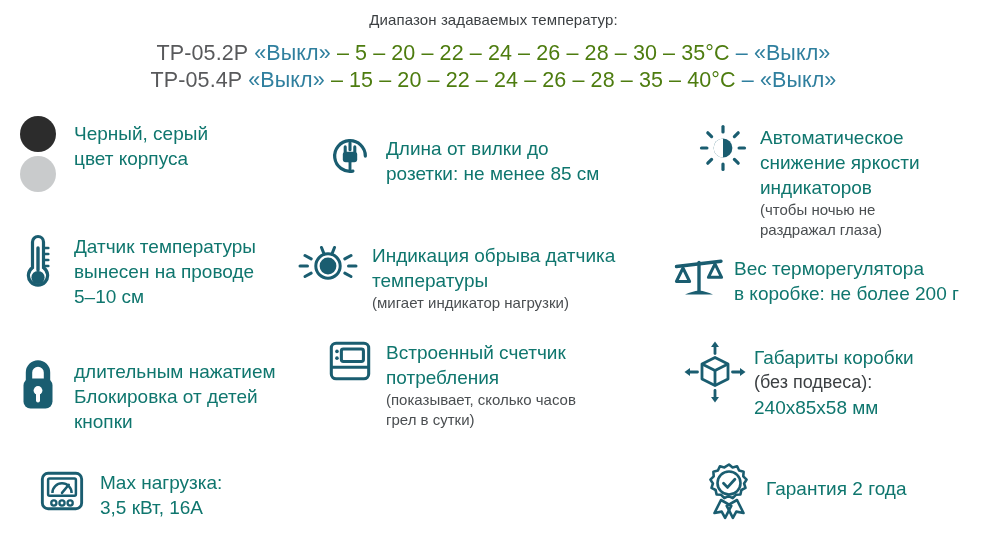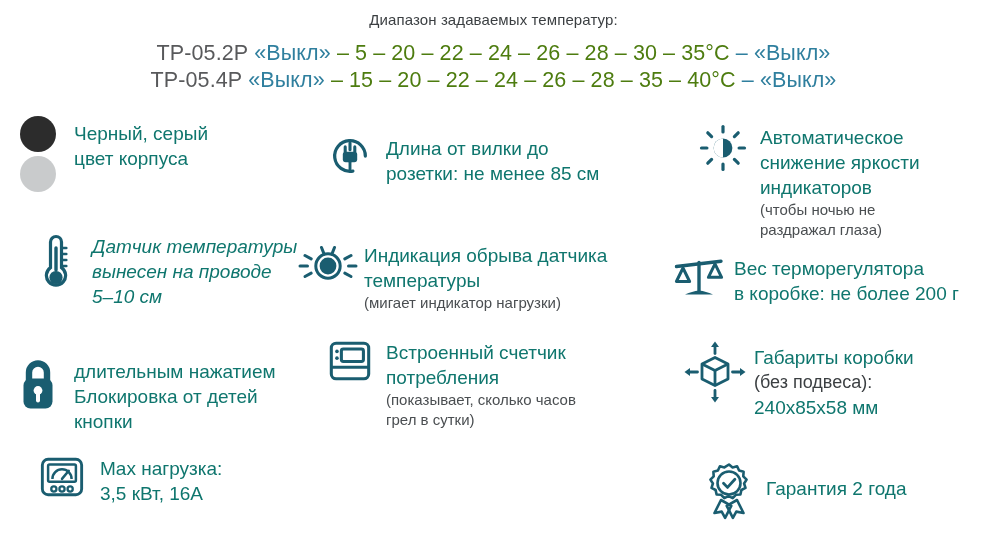--- a/index.html
+++ b/index.html
@@ -152,42 +152,42 @@
   </div>
   <div class="txt" style="padding-left:4px; padding-top:3px;">
     <div class="line">Автоматическое</div>
     <div class="line">снижение яркости</div>
     <div class="line">индикаторов</div>
     <div class="line small">(чтобы ночью не</div>
     <div class="line small">раздражал глаза)</div>
   </div>
 </div>
 
-<div class="feature" style="left:28px; top:232px; width:300px;font-style:italic;">
+<div class="feature" style="left:10px; top:232px; width:300px;">
   <div class="ico" style="width:56px;">
     <svg width="30" height="62" viewBox="0 0 30 62" aria-hidden="true">
       <path d="M15 4.5a5.5 5.5 0 0 1 5.5 5.5v25.6a9.6 9.6 0 1 1-11 0V10A5.5 5.5 0 0 1 15 4.5z" fill="none" stroke="#1a5d70" stroke-width="3.2"></path>
       <circle cx="15" cy="45.5" r="6.6" fill="#1a5d70"></circle>
       <path d="M15 38v-22" stroke="#1a5d70" stroke-width="3.4" stroke-linecap="round"></path>
       <g stroke="#1a5d70" stroke-width="2.6" stroke-linecap="round">
         <path d="M20.5 16h4.8"></path>
         <path d="M20.5 22h4.8"></path>
         <path d="M20.5 28h4.8"></path>
         <path d="M20.5 34h4.8"></path>
       </g>
     </svg>
   </div>
   <div class="txt" style="padding-left:8px; padding-top:2px;">
     <div class="line">Датчик температуры</div>
     <div class="line">вынесен на проводе</div>
     <div class="line">5–10 см</div>
   </div>
 </div>
 
-<div class="feature" style="left:292px; top:243px; width:370px;">
+<div class="feature" style="left:292px; top:243px; width:370px;gap:8px;">
   <div class="ico" style="width:72px;">
     <svg width="62" height="46" viewBox="0 0 62 46" aria-hidden="true">
       <circle cx="31" cy="23" r="12.2" fill="none" stroke="#1a5d70" stroke-width="3"></circle>
       <circle cx="31" cy="23" r="8.4" fill="#1a5d70"></circle>
       <g stroke="#1a5d70" stroke-width="3" stroke-linecap="round">
         <path d="M3 23h7.5"></path>
         <path d="M51.5 23H59"></path>
         <path d="M8 12.5l6.2 3.4"></path>
         <path name="r" d="M8 33.5l6.2-3.4"></path>
         <path d="M54 12.5l-6.2 3.4"></path>
@@ -276,21 +276,21 @@
       </g>
     </svg>
   </div>
   <div class="txt" style="padding-left:2px; padding-top:5px;">
     <div class="line">Габариты коробки</div>
     <div class="line small" style="font-size:18px; line-height:25px; color:#3b3f42;">(без подвеса):</div>
     <div class="line">240х85х58 мм</div>
   </div>
 </div>
 
-<div class="feature" style="left:34px; top:454px; width:300px;">
+<div class="feature" style="left:34px; top:468px; width:300px;">
   <div class="ico" style="width:56px;">
     <svg width="46" height="46" viewBox="0 0 48 48" aria-hidden="true">
       <rect x="3.5" y="5.5" width="41" height="37" rx="6" fill="none" stroke="#1a5d70" stroke-width="3"></rect>
       <rect x="9.5" y="11" width="29" height="18" rx="1.5" fill="none" stroke="#1a5d70" stroke-width="2.6"></rect>
       <path d="M14 26a10 10 0 0 1 20 0" fill="none" stroke="#1a5d70" stroke-width="2.6"></path>
       <path d="M24 26l7-8.5" stroke="#1a5d70" stroke-width="2.6" stroke-linecap="round"></path>
       <g fill="none" stroke="#1a5d70" stroke-width="2.4">
         <circle cx="15.5" cy="36.5" r="2.7"></circle>
         <circle cx="24" cy="36.5" r="2.7"></circle>
         <circle cx="32.5" cy="36.5" r="2.7"></circle>

